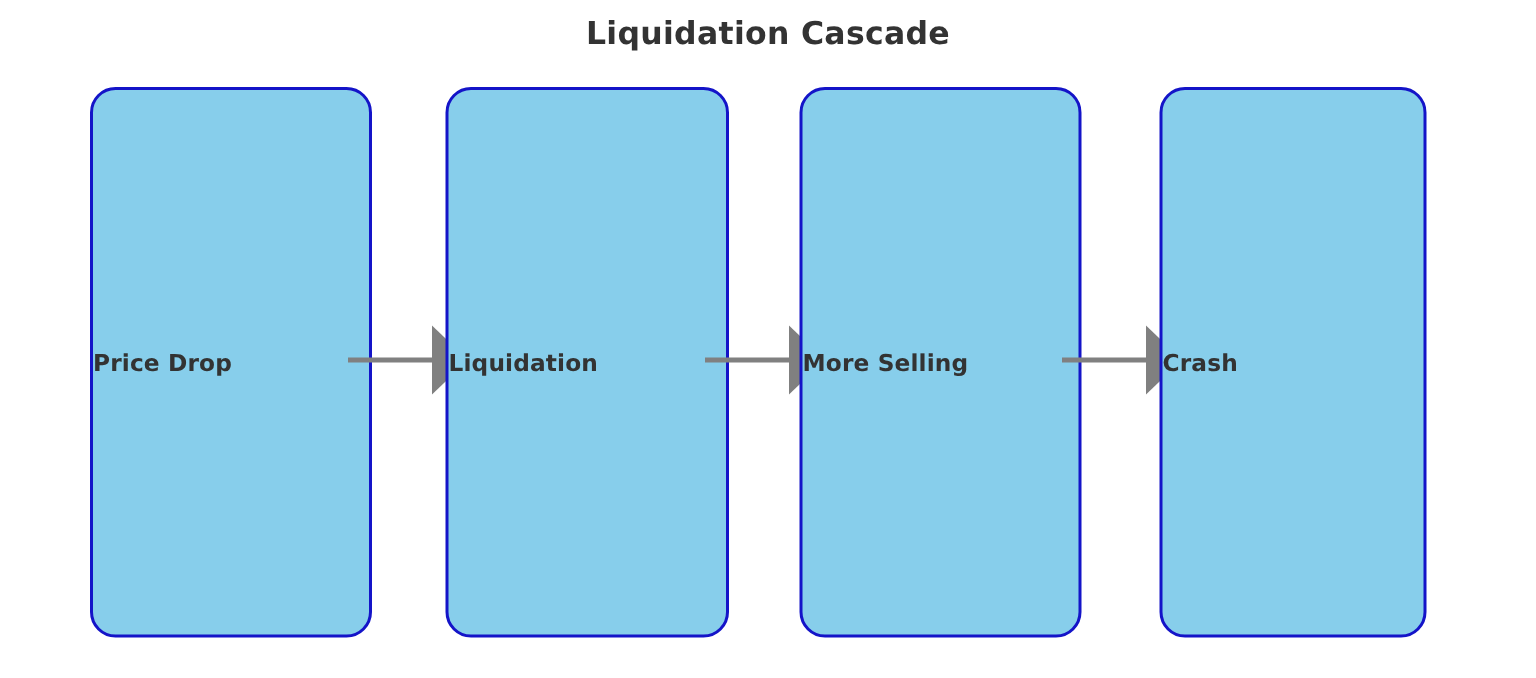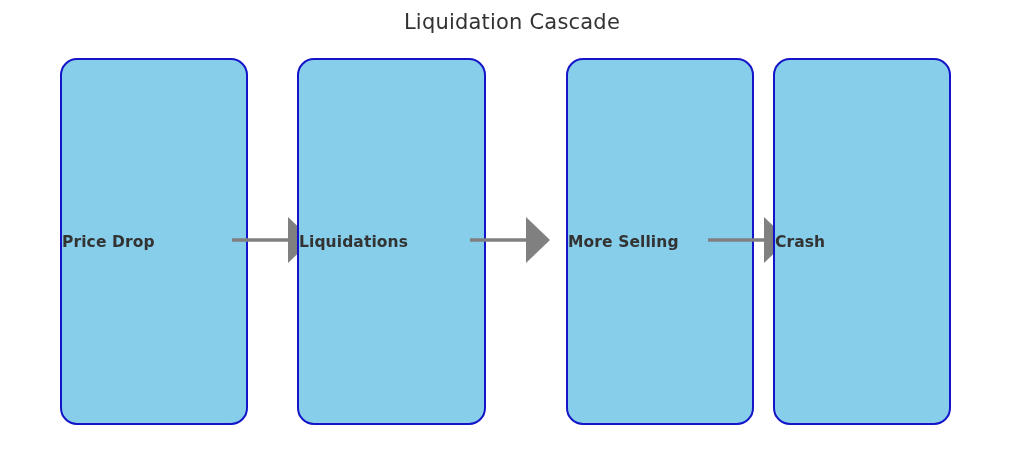--- a/index.html
+++ b/index.html
@@ -23,21 +23,21 @@
   }
 
   
   #chart-title {
     position: absolute;
     left: 0;
     top: 8px;
     width: 1024px;
     text-align: center;
     font-size: 21px;
-    font-weight: 400;
+    font-weight: 700;
     letter-spacing: 0.2px;
     color: #333333;
     line-height: 28px;
     white-space: nowrap;
   }
 
   
   .stage-box {
     position: absolute;
     top: 58px;
@@ -57,21 +57,21 @@
     color: #333333;
     letter-spacing: 0.1px;
     white-space: nowrap;
     text-align: center;
     user-select: none;
   }
 
   
   #stage-box-0 { left: 60px;  width: 188px; }
   #stage-box-1 { left: 297px; width: 189px; }
-  #stage-box-2 { left: 566px; width: 188px; }
+  #stage-box-2 { left: 533px; width: 188px; }
   #stage-box-3 { left: 773px; width: 178px; }
 
   
   .connector-arrow {
     position: absolute;
     top: 212px;
     height: 56px;
     pointer-events: none;
   }
   .connector-arrow svg {
@@ -95,21 +95,21 @@
   </div>
 
   <div class="connector-arrow" id="connector-arrow-0">
     <svg width="86" height="56" viewBox="0 0 86 56">
       <line x1="2" y1="28" x2="60" y2="28" stroke="#808080" stroke-width="3.4" stroke-linecap="butt"></line>
       <polygon points="58,5 82,28 58,51" fill="#808080"></polygon>
     </svg>
   </div>
 
   <div class="stage-box" id="stage-box-1">
-    <span class="stage-label">Liquidations</span>
+    <span class="stage-label">Liquidation</span>
   </div>
 
   <div class="connector-arrow" id="connector-arrow-1">
     <svg width="86" height="56" viewBox="0 0 86 56">
       <line x1="2" y1="28" x2="60" y2="28" stroke="#808080" stroke-width="3.4" stroke-linecap="butt"></line>
       <polygon points="58,5 82,28 58,51" fill="#808080"></polygon>
     </svg>
   </div>
 
   <div class="stage-box" id="stage-box-2">

